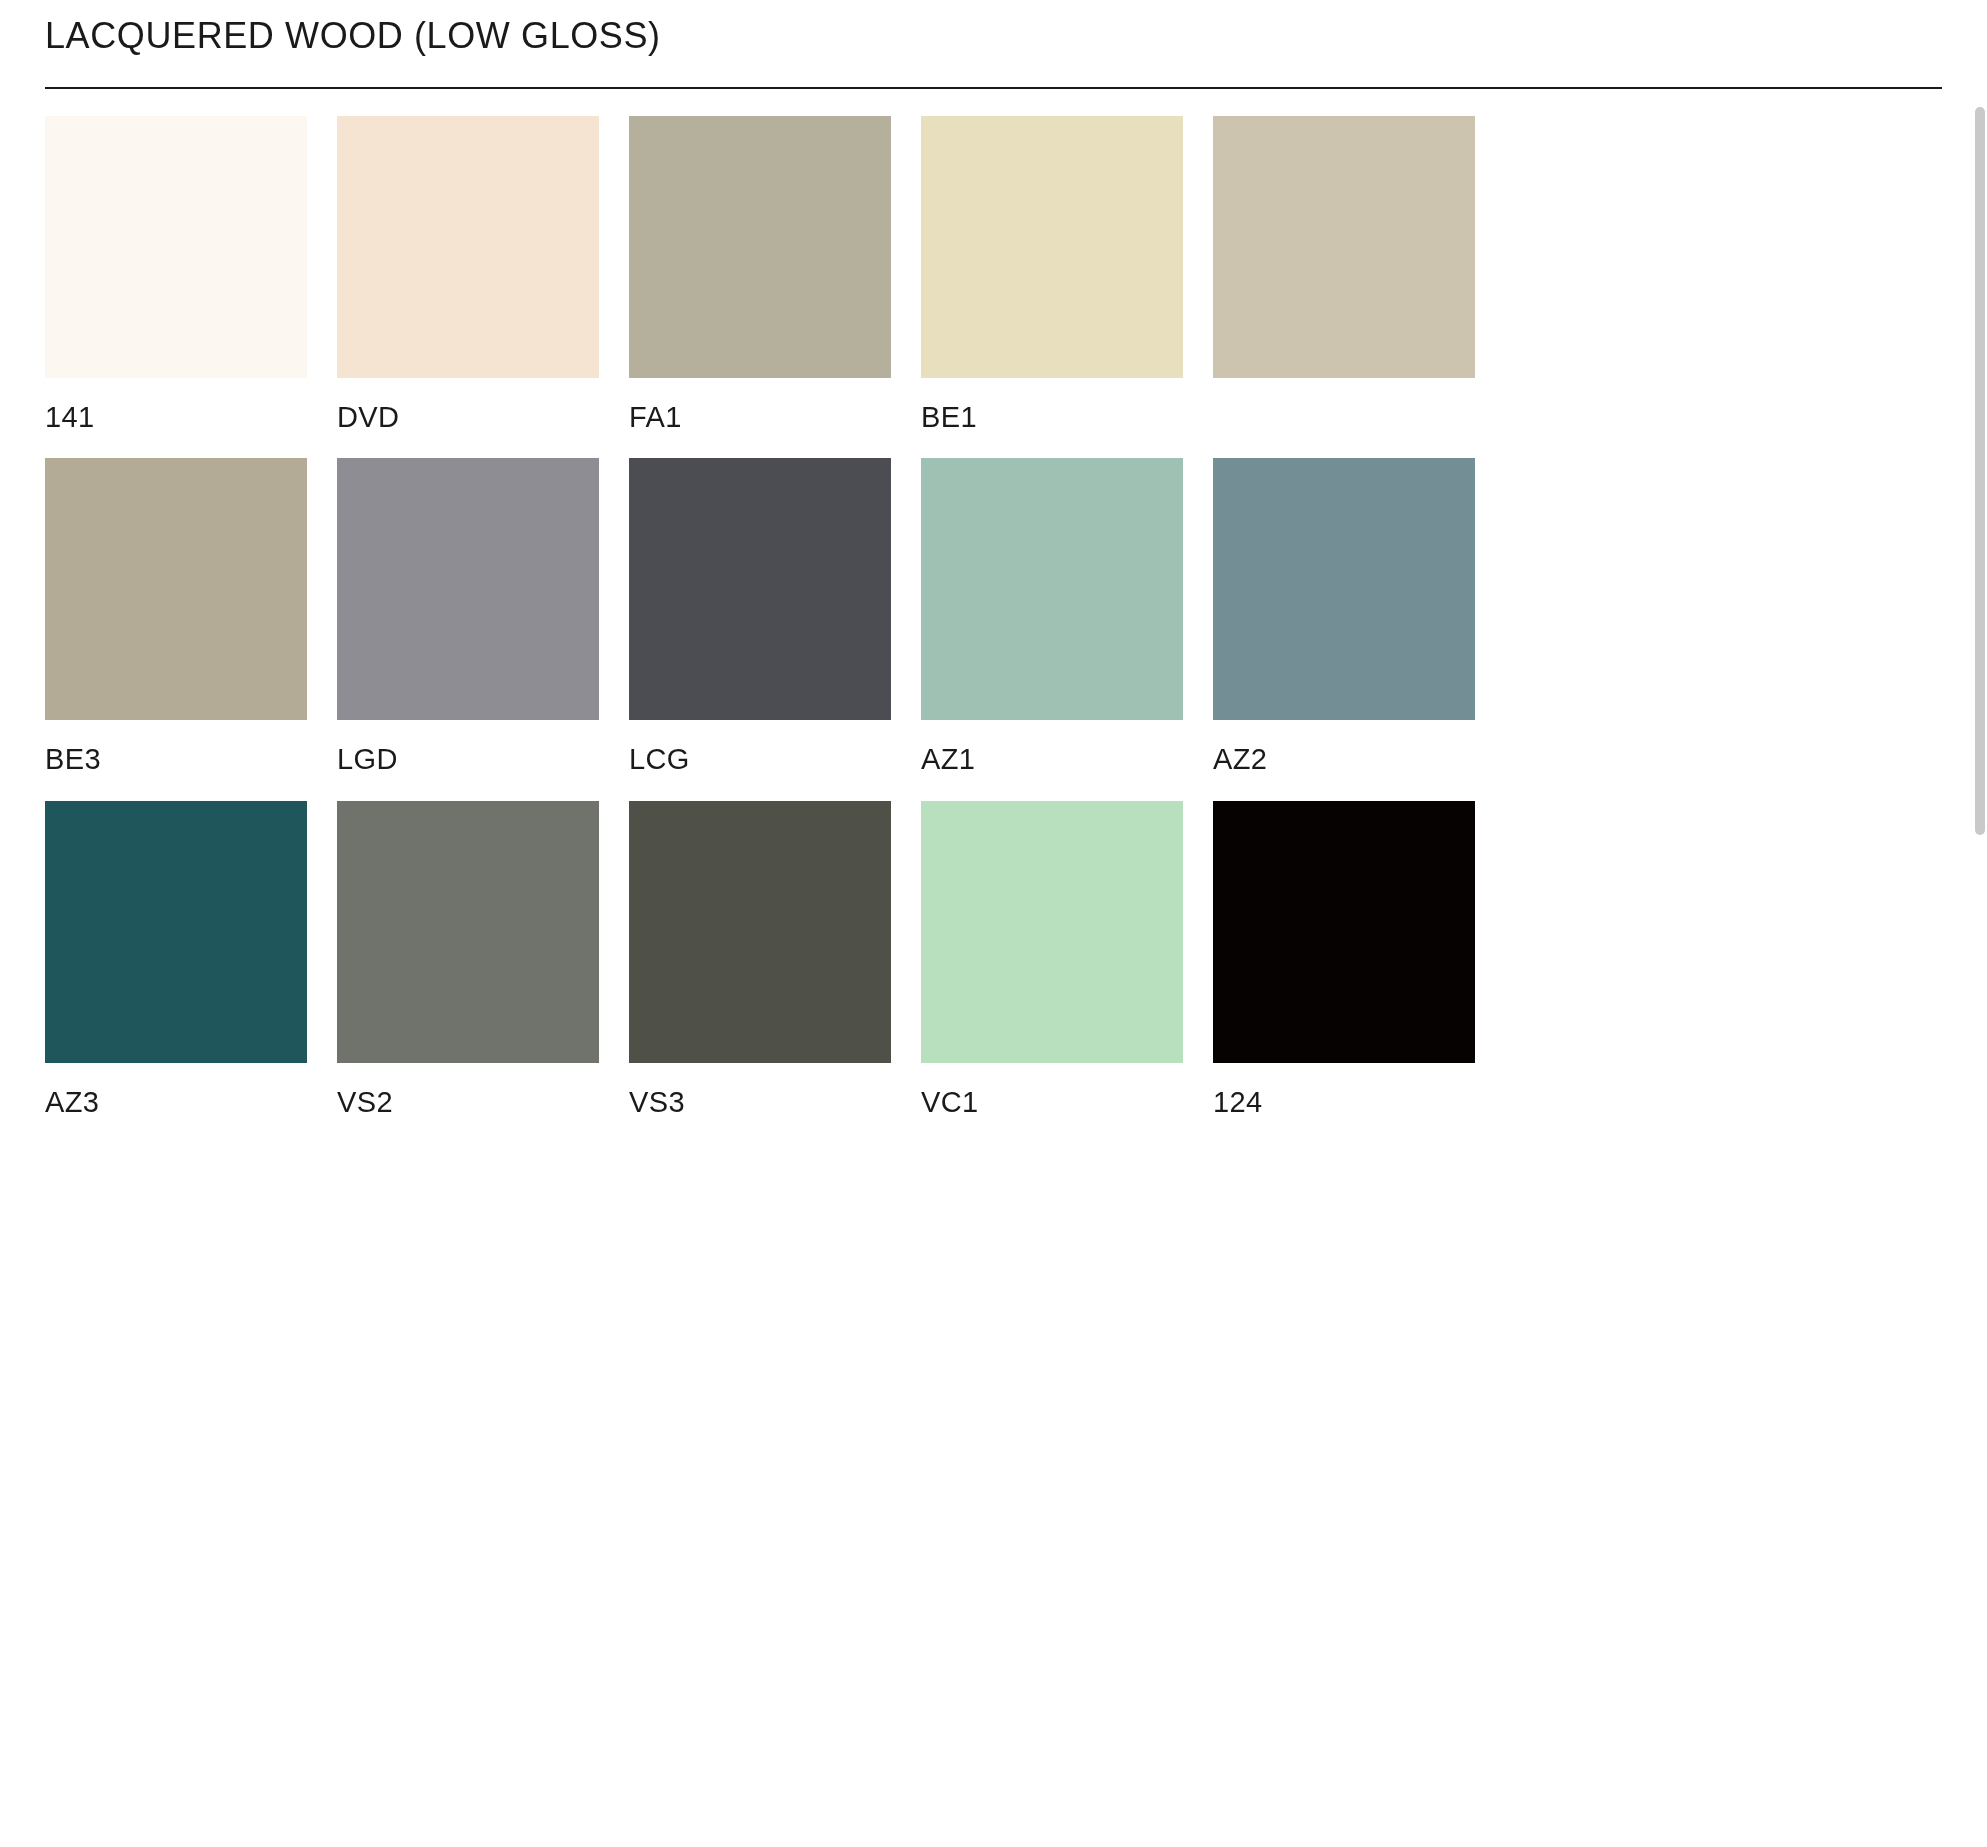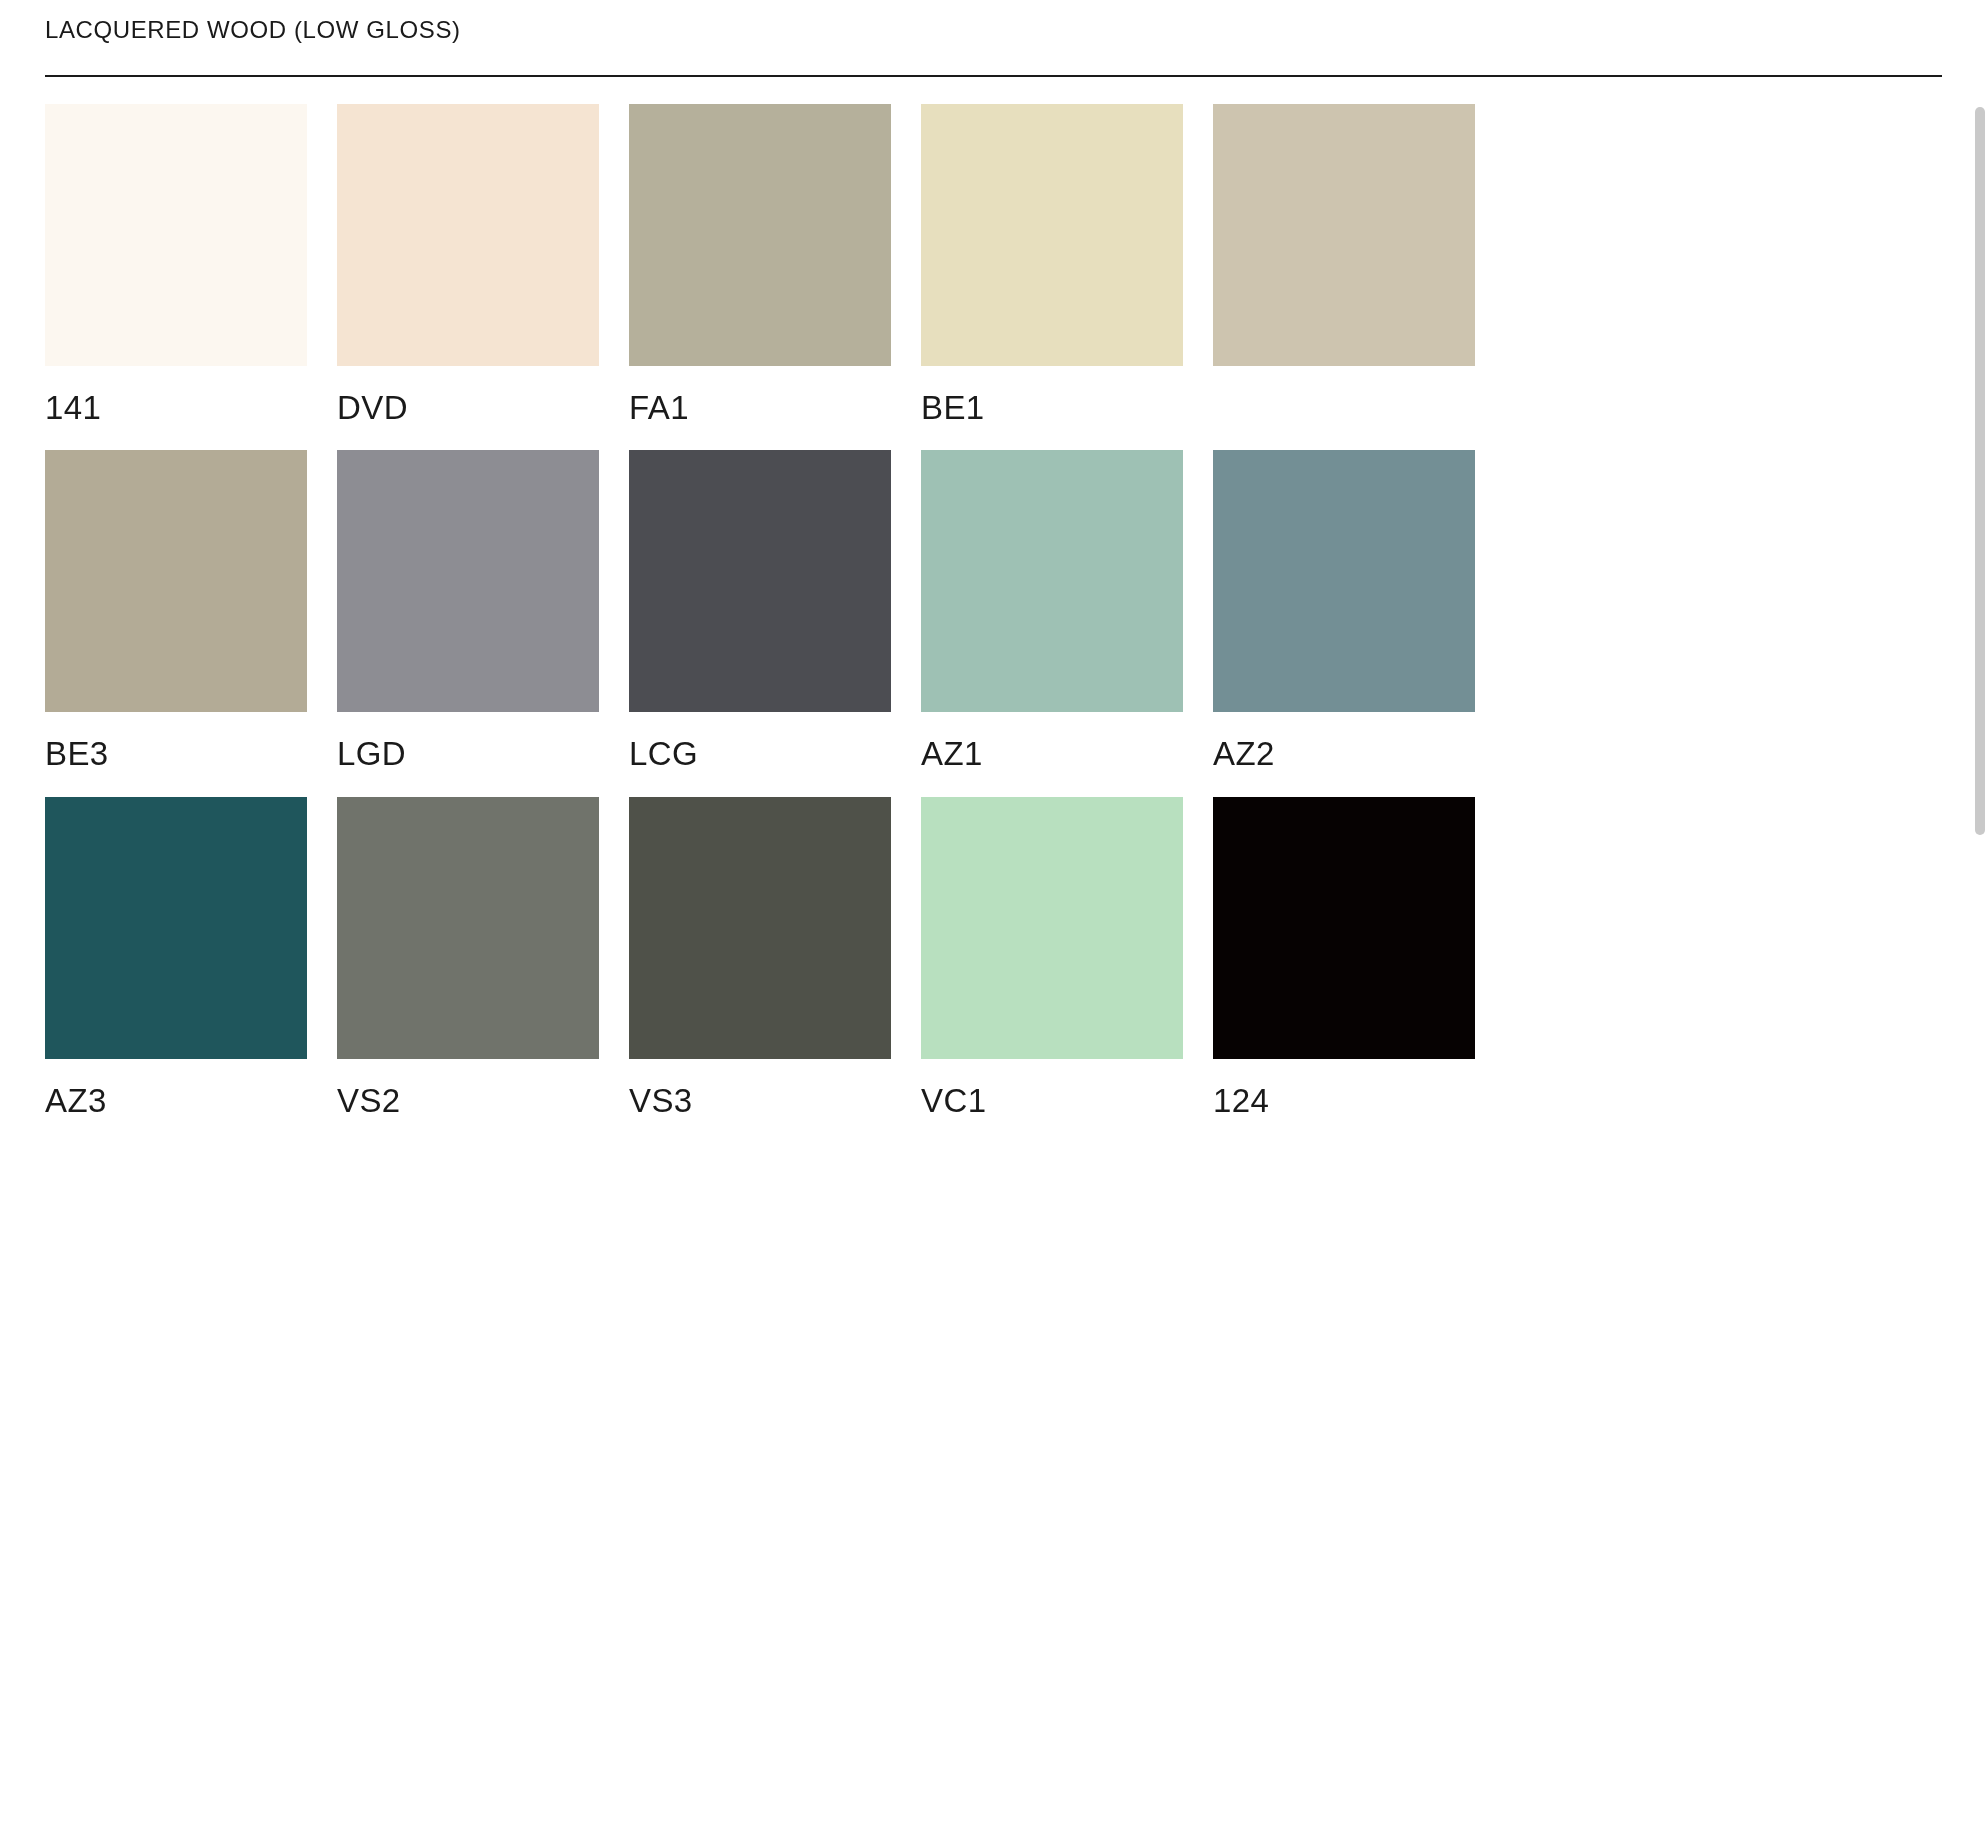--- a/index.html
+++ b/index.html
@@ -20,21 +20,21 @@
     background: #ffffff;
   }
 
   
   .header {
     padding: 0 0 0 45px;
     position: relative;
   }
   .section-title {
     font-family: "Liberation Sans", sans-serif;
-    font-size: 24px;
+    font-size: 36px;
     font-weight: 400;
     letter-spacing: 0.6px;
     color: #1a1a1a;
     line-height: 1;
     padding-top: 18.4px;
     white-space: nowrap;
   }
   .title-rule {
     margin-top: 33px;
     margin-right: 45px;
@@ -54,21 +54,21 @@
   .swatch-cell {
     width: 262px;
   }
   .swatch-chip {
     width: 262px;
     height: 262px;
     display: block;
   }
   .swatch-label {
     font-family: "Liberation Sans", sans-serif;
-    font-size: 33px;
+    font-size: 29px;
     font-weight: 400;
     letter-spacing: 0.4px;
     color: #1a1a1a;
     line-height: 1;
     padding-top: 25px;
     padding-bottom: 9.7px;
     white-space: nowrap;
   }
 
   

